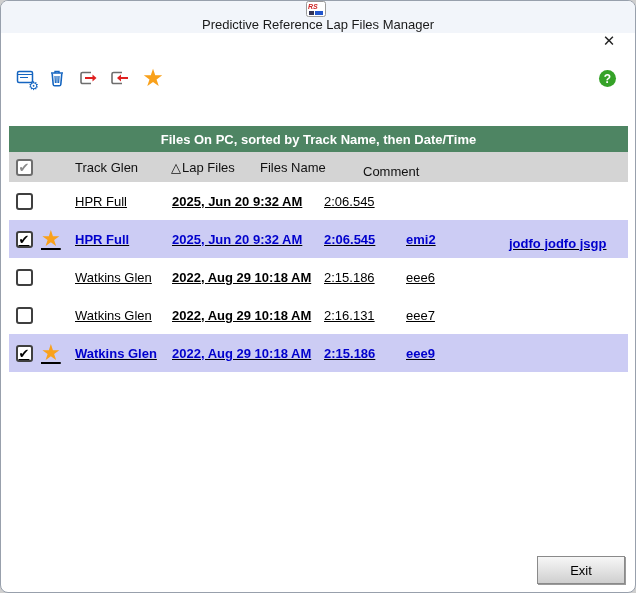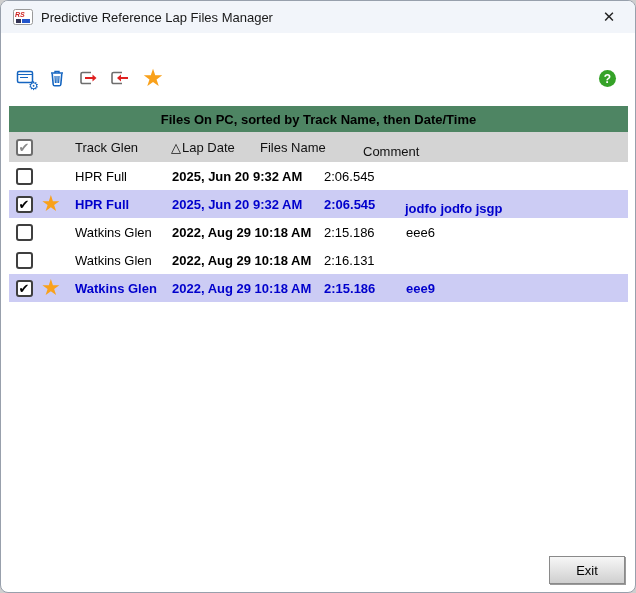--- a/index.html
+++ b/index.html
@@ -14,20 +14,21 @@
     border-radius: 8px;
     overflow: hidden;
   }
 
   
   .titlebar {
     height: 32px;
     background: #f2f5fa;
     display: flex; align-items: center;
     padding: 0 8px;
+    flex-direction: column;
   }
   .app-icon { width: 20px; height: 16px; margin: 0 8px 0 4px; display:inline-block; }
   .title-text { font-size: 13px; color: #1a1a1a; }
   .close-btn {
     margin-left: auto;
     width: 36px; height: 30px;
     display: flex; align-items: center; justify-content: center;
     font-size: 15px; color: #222; cursor: default;
   }
 
@@ -58,34 +59,35 @@
     background: var(--help-green, #35A228);
     color: #fff; font-weight: bold; font-size: 12px;
     display:flex; align-items:center; justify-content:center;
   }
 
   
   .table-area { position: absolute; left: 8px; right: 7px; top: 105px; }
   .banner {
     height: 26px;
     background: var(--banner-green, #4E8563);
-    color: #000000; font-weight: bold; font-size: 13px;
-    display: flex; align-items: center; justify-content: center;
+    color: #ffffff; font-weight: bold; font-size: 13px;
+    display: flex; align-items: center; justify-content: center; margin-top: 20px;
   }
   .thead {
     height: 30px;
     background: var(--header-gray, #D4D4D4);
     display: flex; align-items: center;
     font-size: 13px; color: #111;
   }
   .trow {
-    height: 28px;
+    height: 38px;
     display: flex; align-items: center;
     font-size: 13px; color: #000;
     background: #fff;
+    text-decoration: underline;
   }
   .trow.selected {
     background: var(--selected-bg, #CCCCF4);
   }
   .trow.selected .cell { color: var(--accent-blue, #0000CC); font-weight: bold; }
   .cell { overflow: hidden; white-space: nowrap; }
   .c-check   { width: 30px; display:flex; justify-content:center; }
   .c-star    { width: 30px; display:flex; justify-content:flex-start; padding-left:2px; }
   .c-track   { width: 100px; padding-left: 6px; }
   .c-date    { width: 146px; padding-left: 3px; font-weight: bold; }
@@ -107,21 +109,21 @@
   .checkbox.gray { border-color: #6e6e6e; color: #8a8a8a; }
   .row-star {
     font-size: 22px; line-height: 22px;
     color: var(--star-orange, #F9A11B);
     font-family: "DejaVu Sans", sans-serif;
   }
 
   
   .exit-btn {
     position: absolute; right: 10px; bottom: 8px;
-    width: 76px; height: 28px;
+    width: 88px; height: 28px;
     background: linear-gradient(#f7f7f7, #cfcfcf);
     border: 1px solid #8a8a8a;
     box-shadow: 1px 1px 0 #9a9a9a;
     font-size: 13px; color: #000;
     display: flex; align-items: center; justify-content: center;
     font-family: "Liberation Sans", sans-serif;
   }
 </style>
 </head>
 <body>
@@ -190,21 +192,21 @@
 
   <div class="table-area">
     <div class="banner">Files On PC, sorted by Track Name, then Date/Time</div>
 
     <div class="thead">
       <div class="cell c-check">
         <span class="checkbox gray">✔</span>
       </div>
       <div class="cell c-star"></div>
       <div class="cell c-track">Track Glen</div>
-      <div class="cell c-lap"><span class="delta">△</span><span>Lap Date</span></div>
+      <div class="cell c-lap"><span class="delta">△</span><span>Lap Files</span></div>
       <div class="cell c-file">Files Name</div>
       <div class="cell c-comment">Comment</div>
     </div>
 
     <div id="rows-container">
     <div class="trow">
       <div class="cell c-check">
         <span class="checkbox"></span>
       </div>
       <div class="cell c-star">
@@ -219,20 +221,21 @@
     <div class="trow selected">
       <div class="cell c-check">
         <span class="checkbox">✔</span>
       </div>
       <div class="cell c-star">
         <span class="row-star">★</span>
       </div>
       <div class="cell c-track">HPR Full</div>
       <div class="cell c-date">2025, Jun 20 9:32 AM</div>
       <div class="cell c-lap">2:06.545</div>
+      <div class="cell c-file">emi2</div>
       <div class="cell c-comment">jodfo jodfo jsgp</div>
     </div>
 
     <div class="trow">
       <div class="cell c-check">
         <span class="checkbox"></span>
       </div>
       <div class="cell c-star">
         <span class="row-star"></span>
       </div>
@@ -246,20 +249,21 @@
     <div class="trow">
       <div class="cell c-check">
         <span class="checkbox"></span>
       </div>
       <div class="cell c-star">
         <span class="row-star"></span>
       </div>
       <div class="cell c-track">Watkins Glen</div>
       <div class="cell c-date">2022, Aug 29 10:18 AM</div>
       <div class="cell c-lap">2:16.131</div>
+      <div class="cell c-file">eee7</div>
       <div class="cell c-comment"></div>
     </div>
 
     <div class="trow selected">
       <div class="cell c-check">
         <span class="checkbox">✔</span>
       </div>
       <div class="cell c-star">
         <span class="row-star">★</span>
       </div>

